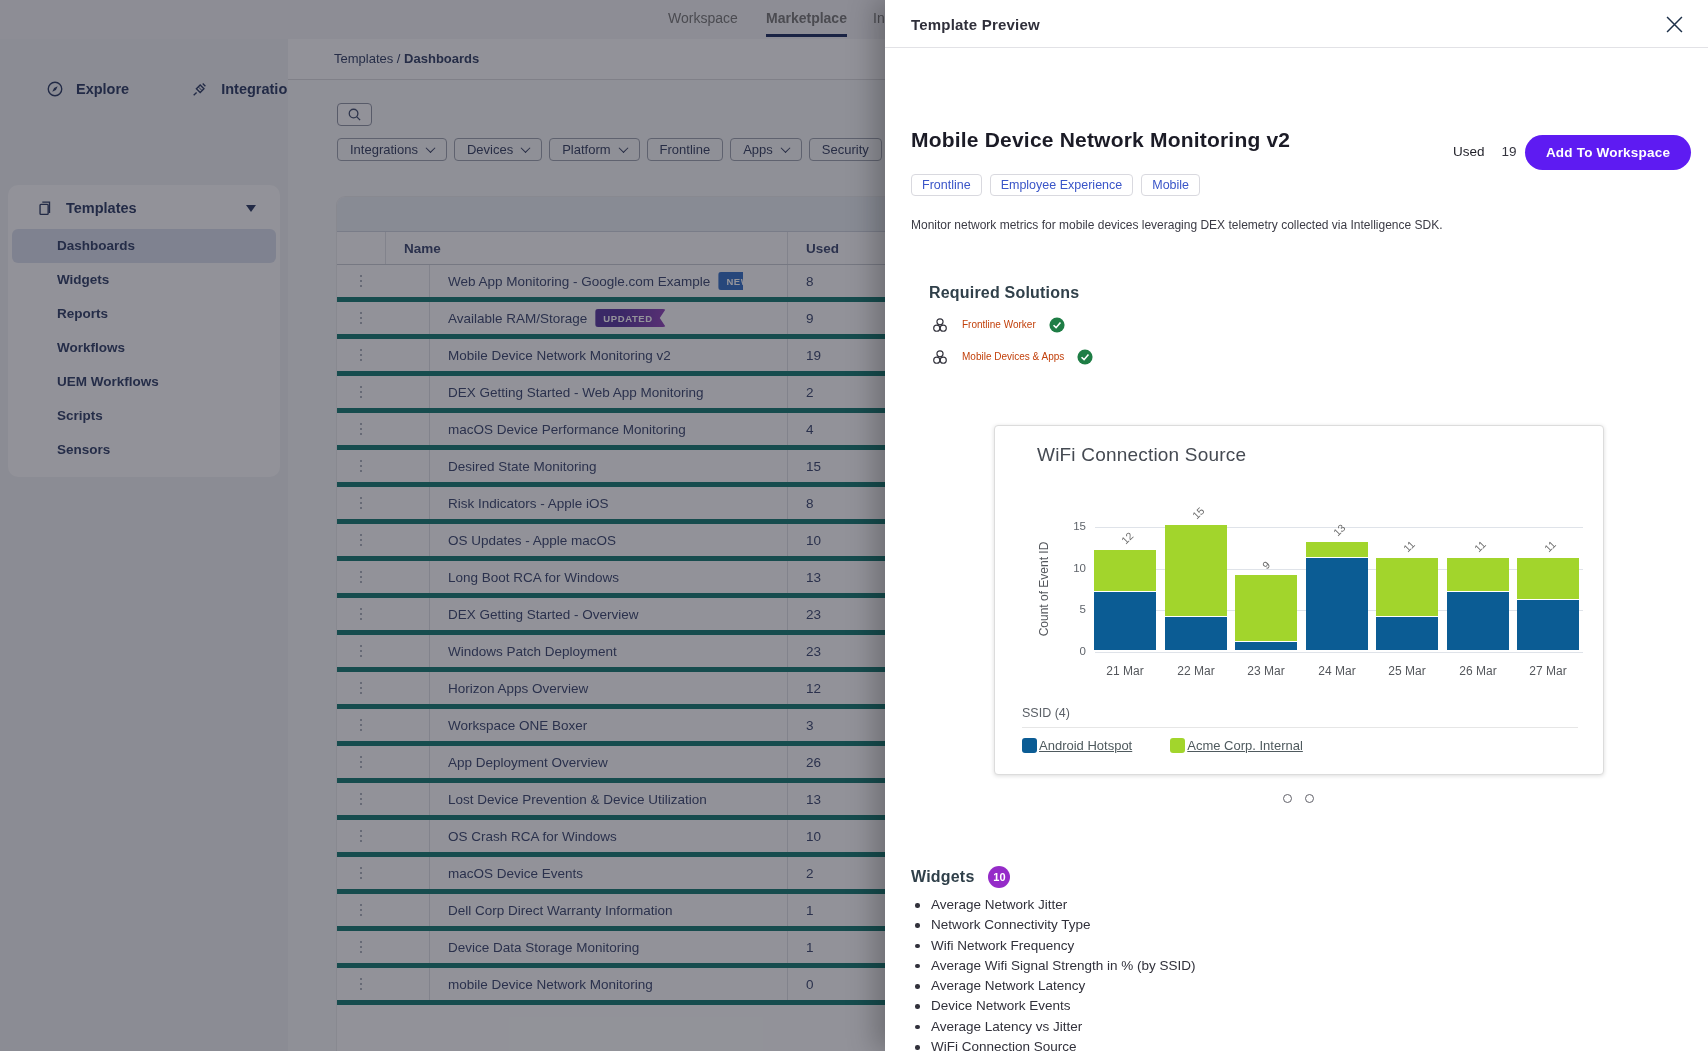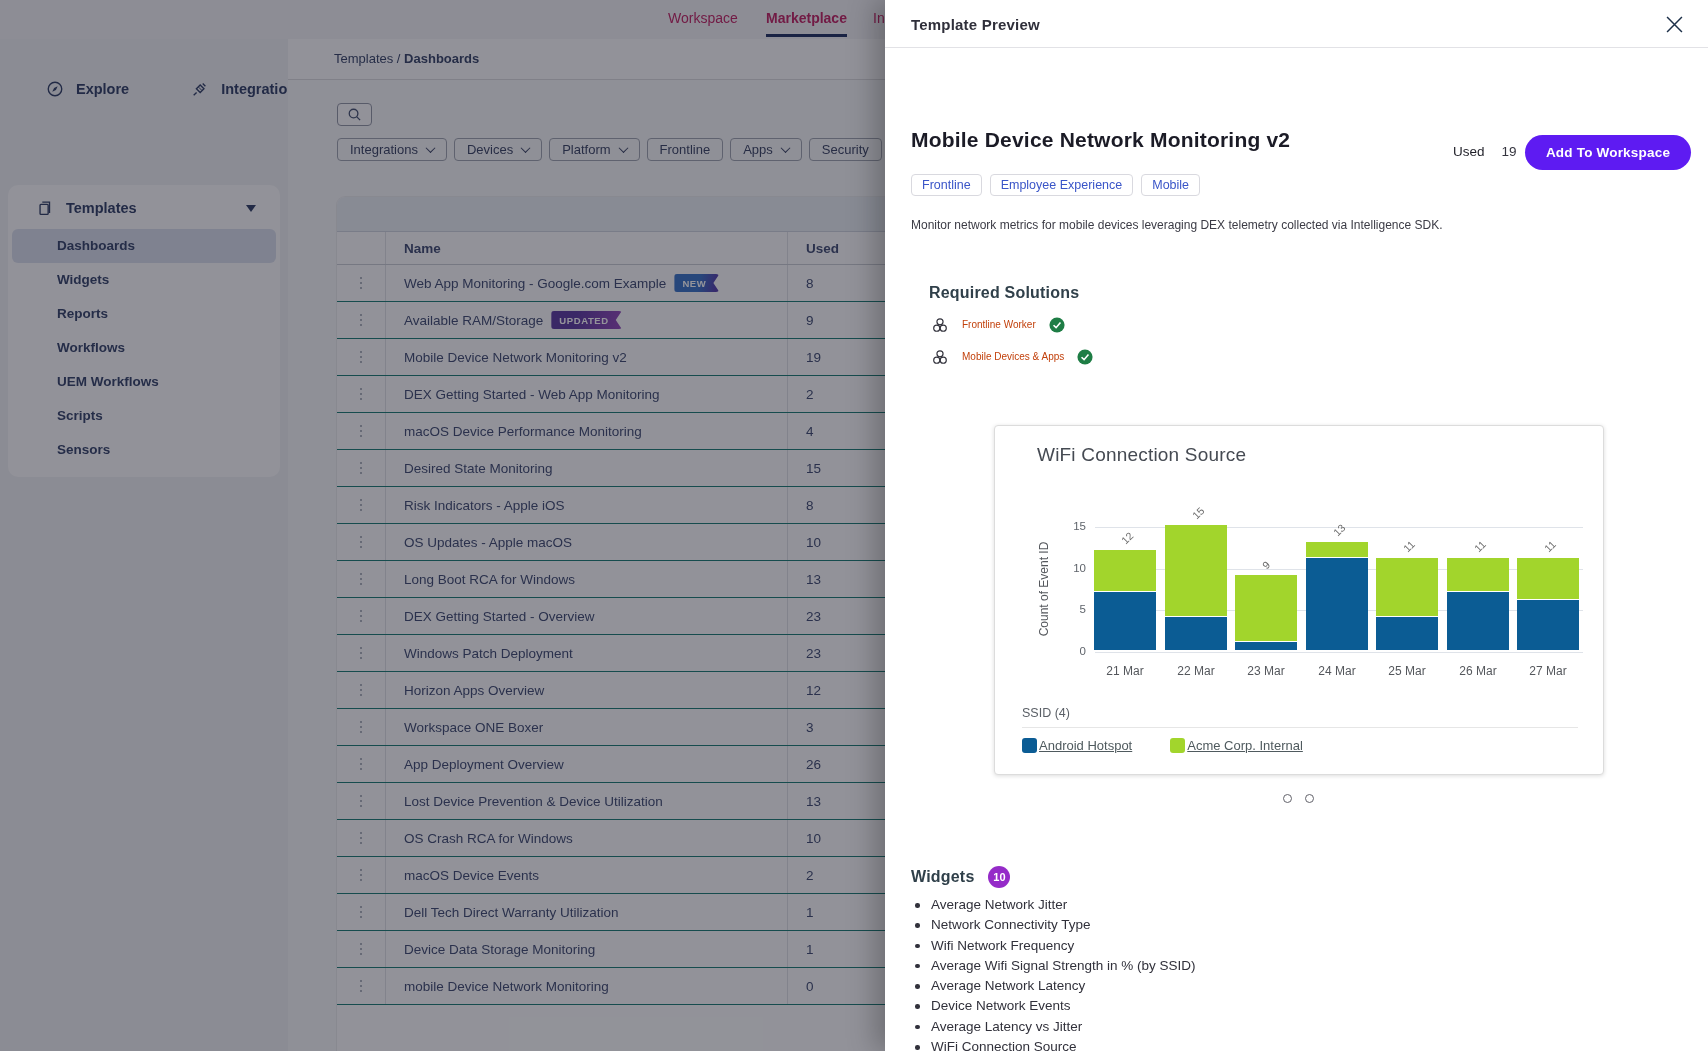--- a/index.html
+++ b/index.html
@@ -1,21 +1,21 @@
 <!DOCTYPE html>
 <html><head>
 <meta charset="utf-8">
 <style>
   * { margin:0; padding:0; box-sizing:border-box; }
   html,body { width:1708px; height:1051px; overflow:hidden; }
   body { font-family:"Liberation Sans", sans-serif; background:#f1f2f5; position:relative; color:#2e3a5e; }
 
   
   .topnav { position:absolute; top:0; left:0; width:900px; height:39px; }
-  .tab { position:absolute; top:10px; font-size:14px; color:#be185d; cursor:pointer; white-space:nowrap; }
+  .tab { position:absolute; top:10px; font-size:14px; color:#737373; cursor:pointer; white-space:nowrap; }
   .tab.active { font-weight:700; padding-bottom:8px; border-bottom:3px solid #16275b; }
 
   .sidebar { position:absolute; top:39px; left:0; width:288px; height:1012px; background:#edeff3; }
   .side-item { display:flex; align-items:center; gap:12px; height:24px; margin-left:22px; font-size:14.5px; font-weight:600; color:#25355e; cursor:pointer; position:relative; }
   .side-item .grow { flex:1; }
   .caret-r { width:0;height:0;border-top:5px solid transparent;border-bottom:5px solid transparent;border-left:7px solid #25355e; margin-right:28px; }
   .caret-d { width:0;height:0;border-left:5px solid transparent;border-right:5px solid transparent;border-top:7px solid #25355e; margin-right:24px; }
   .tpl-card { position:absolute; left:8px; right:8px; top:146px; background:#fbfbfd; border-radius:10px; padding:14px 0 10px 0; }
   .tpl-head { display:flex; align-items:center; gap:12px; margin-left:14px; font-size:14.5px; font-weight:600; color:#25355e; }
   .tpl-head .grow { flex:1; }
@@ -27,21 +27,21 @@
   .breadcrumb { position:absolute; left:46px; top:12px; font-size:13px; color:#2c3a60; }
   .breadcrumb b { font-weight:700; }
   .searchbox { position:absolute; left:49px; top:64px; width:35px; height:23px; border:1px solid #8d93a2; border-radius:4px; display:flex; align-items:center; justify-content:center; background:#fbfbfd; cursor:pointer; }
   .chips { position:absolute; left:49px; top:99px; display:flex; gap:7px; }
   .chip { height:23px; display:flex; align-items:center; border:1px solid #9aa0ad; border-radius:4px; padding:0 12px; font-size:13px; color:#2f3a5c; background:transparent; cursor:pointer; white-space:nowrap; }
   .chev { width:7px; height:7px; border-right:1.5px solid #2f3a5c; border-bottom:1.5px solid #2f3a5c; transform:rotate(45deg) translate(-1px,-1px); margin-left:9px; display:inline-block; }
 
   .table-card { position:absolute; left:49px; top:158px; width:600px; height:900px; background:#fbfcfd; border-radius:8px 8px 0 0; box-shadow:0 0 0 1px rgba(0,0,0,0.05); overflow:hidden; }
   .tc-band { height:35px; background:#e9edf4; border-bottom:1px solid #ccd2dc; }
   .tc-header { height:33px; display:flex; align-items:center; border-bottom:1px solid #c6cad2; font-size:13px; font-weight:700; color:#3f4a66; }
-  .tc-row { height:37px; display:flex; align-items:flex-start; border-bottom:1px solid #0f766e; cursor:pointer; }
+  .tc-row { height:37px; display:flex; align-items:flex-start; border-bottom:5px solid #0f766e; cursor:pointer;gap:44px; }
   .cell-drag { width:48px; display:flex; justify-content:center; align-items:center; align-self:stretch; cursor:grab; }
   .dots { display:flex; flex-direction:column; gap:2.5px; }
   .dots i { width:2.5px; height:2.5px; border-radius:50%; background:#8e95a5; }
   .cell-name { flex:1; align-self:stretch; display:flex; align-items:center; gap:8px; padding-left:18px; border-left:1px solid #dddfe4; font-size:13.5px; color:#36426b; white-space:nowrap; overflow:hidden; }
   .cell-used { width:150px; align-self:stretch; display:flex; align-items:center; padding-left:18px; border-left:1px solid #dddfe4; font-size:13.5px; color:#36426b; }
   .badge-flag { color:#fff; font-size:9.5px; font-weight:700; letter-spacing:0.6px; padding:3.5px 13px 3.5px 8px; border-radius:3px; clip-path:polygon(0 0,100% 0,calc(100% - 6px) 50%,100% 100%,0 100%); }
   .badge-new { background:linear-gradient(100deg,#2e6bc4 55%,#4c35a8 92%); }
   .badge-updated { background:linear-gradient(100deg,#53309c 35%,#8a3fb5 95%); }
 
   
@@ -431,21 +431,21 @@
         </div>
         <div class="tc-row">
           <div class="cell-drag">
             <span class="dots">
               <i></i>
               <i></i>
               <i></i>
             </span>
           </div>
           <div class="cell-name">
-            <span>Dell Tech Direct Warranty Utilization</span>
+            <span>Dell Corp Direct Warranty Information</span>
           </div>
           <div class="cell-used">1</div>
         </div>
         <div class="tc-row">
           <div class="cell-drag">
             <span class="dots">
               <i></i>
               <i></i>
               <i></i>
             </span>

